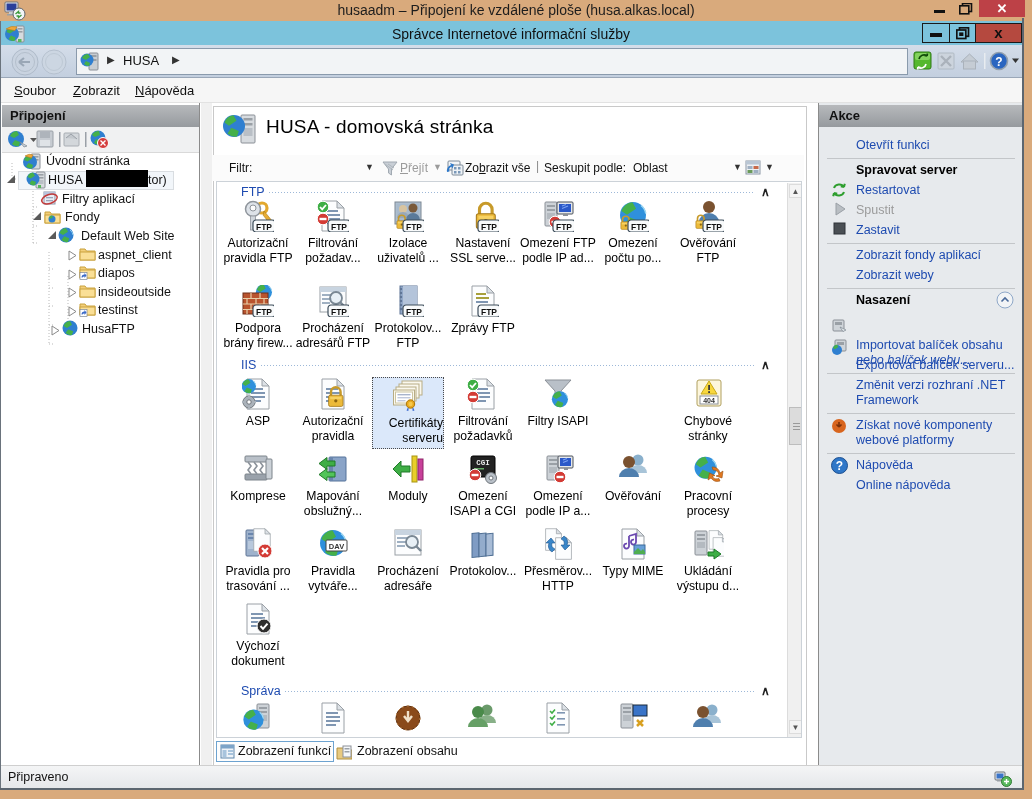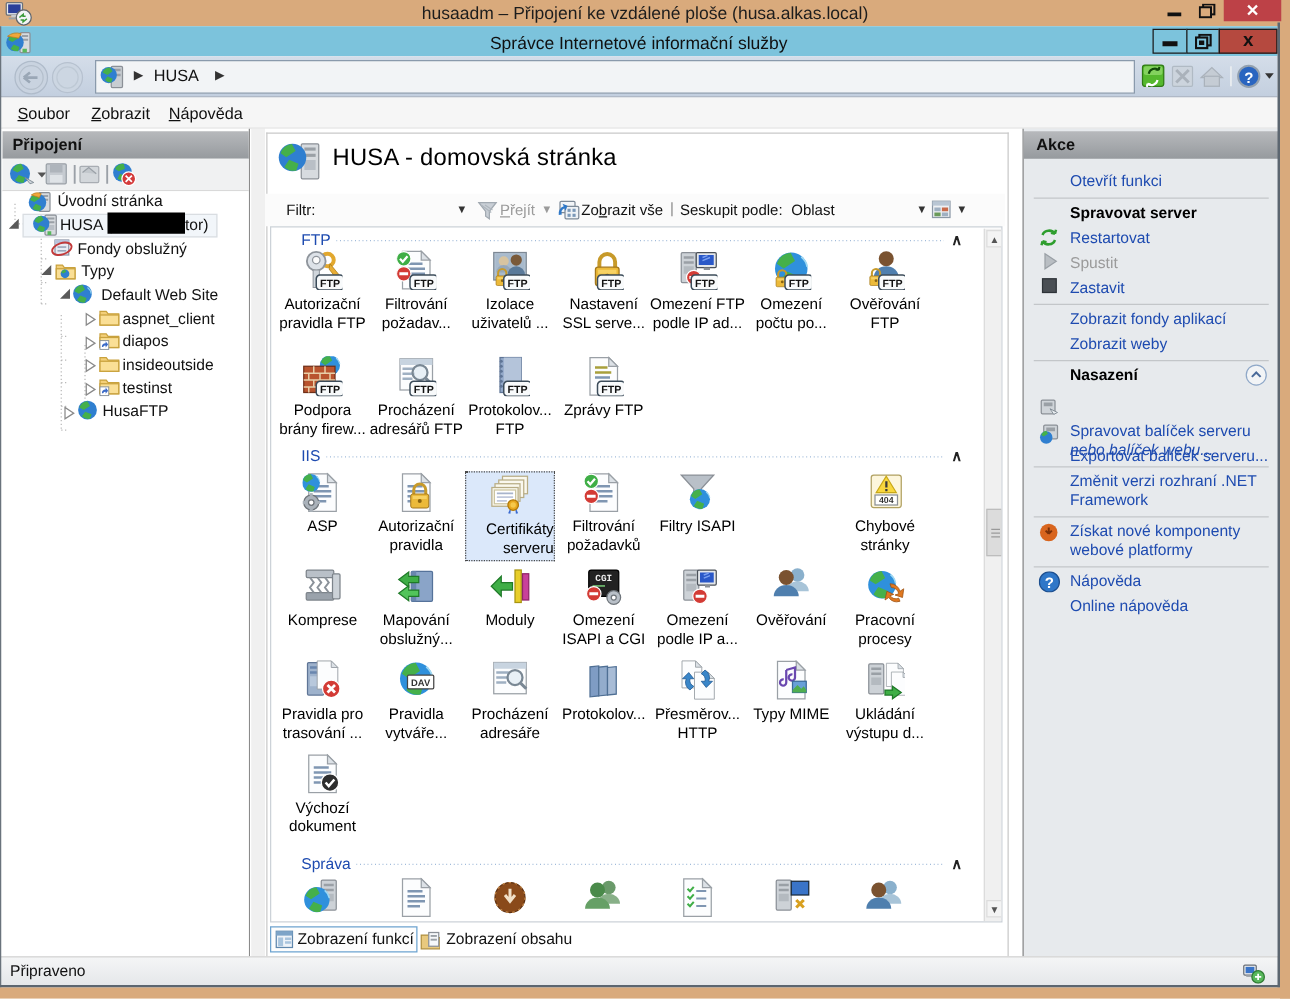--- a/index.html
+++ b/index.html
@@ -302,22 +302,22 @@
         <circle cx="8" cy="8" r="7.5" fill="#2f7fd0"></circle>
         <path d="M1.5 6 a7.5 7.5 0 0 1 6.5 -5 l2 3.7 -5 3.2 z" fill="#45b04a"></path>
         <path d="M3.5 13 a7.5 7.5 0 0 0 6.5 2 l1.2 -3.7 -5 -2 z" fill="#45b04a"></path>
       </g>
     </svg>
 
     <div class="ti" style="left:44px;top:1px;">Úvodní stránka</div>
     <div class="ti" style="left:46px;top:20px;">HUSA (</div>
     <div class="abs" style="left:84px;top:17px;width:62px;height:17px;background:#000;"></div>
     <div class="ti" style="left:146px;top:20px;">tor)</div>
-    <div class="ti" style="left:60px;top:39px;">Fondy obslužný</div>
-    <div class="ti" style="left:63px;top:57px;">Typy</div>
+    <div class="ti" style="left:60px;top:39px;">Filtry aplikací</div>
+    <div class="ti" style="left:63px;top:57px;">Fondy</div>
     <div class="ti" style="left:79px;top:76px;">Default Web Site</div>
     <div class="ti" style="left:96px;top:95px;">aspnet_client</div>
     <div class="ti" style="left:96px;top:113px;">diapos</div>
     <div class="ti" style="left:96px;top:132px;">insideoutside</div>
     <div class="ti" style="left:96px;top:150px;">testinst</div>
     <div class="ti" style="left:80px;top:169px;">HusaFTP</div>
   </div>
 </div>
 <div class="abs" id="splitter"></div>
 <div class="abs" id="center">
@@ -757,21 +757,21 @@
       <rect x="4" y="5" width="7" height="3" fill="#9aa0a6"></rect>
       <path d="M9 10 l6 3 -3 1.5 z" fill="#e8ecef" stroke="#7b8790" stroke-width=".7"></path>
     </svg>
   <div class="ak" style="top:215px;margin-top:40px;">Exportovat balíček serveru...</div>
   <svg class="akicon" style="top:236px;" width="17" height="17">
       <rect x="4" y="1" width="11" height="11" rx="1" fill="#cfd4d9" stroke="#8b9097"></rect>
       <rect x="6" y="3" width="7" height="3" fill="#9aa0a6"></rect>
       <circle cx="6" cy="11" r="5" fill="#2f7fd0"></circle>
       <path d="M2 9 a5 5 0 0 1 4 -3.5 l1.4 2.5 -3.4 2.2 z" fill="#45b04a"></path>
     </svg>
-  <div class="ak" style="top:235px;">Spravovat balíček serveru</div>
+  <div class="ak" style="top:235px;">Importovat balíček obsahu</div>
   <div class="ak" style="top:250px;font-style:italic;">nebo balíček webu...</div>
   <div class="aksep" style="top:270px;"></div>
   <div class="ak" style="top:275px;">Změnit verzi rozhraní .NET</div>
   <div class="ak" style="top:290px;">Framework</div>
   <div class="aksep" style="top:310px;"></div>
   <svg class="akicon" style="top:315px;" width="16" height="16">
       <circle cx="8" cy="8" r="7" fill="#d8651e"></circle>
       <path d="M8 4 v5 m0 0 l-2.5 -2.5 m2.5 2.5 l2.5 -2.5" stroke="#7a3008" stroke-width="1.6" fill="none"></path>
     </svg>
   <div class="ak" style="top:315px;">Získat nové komponenty</div>

